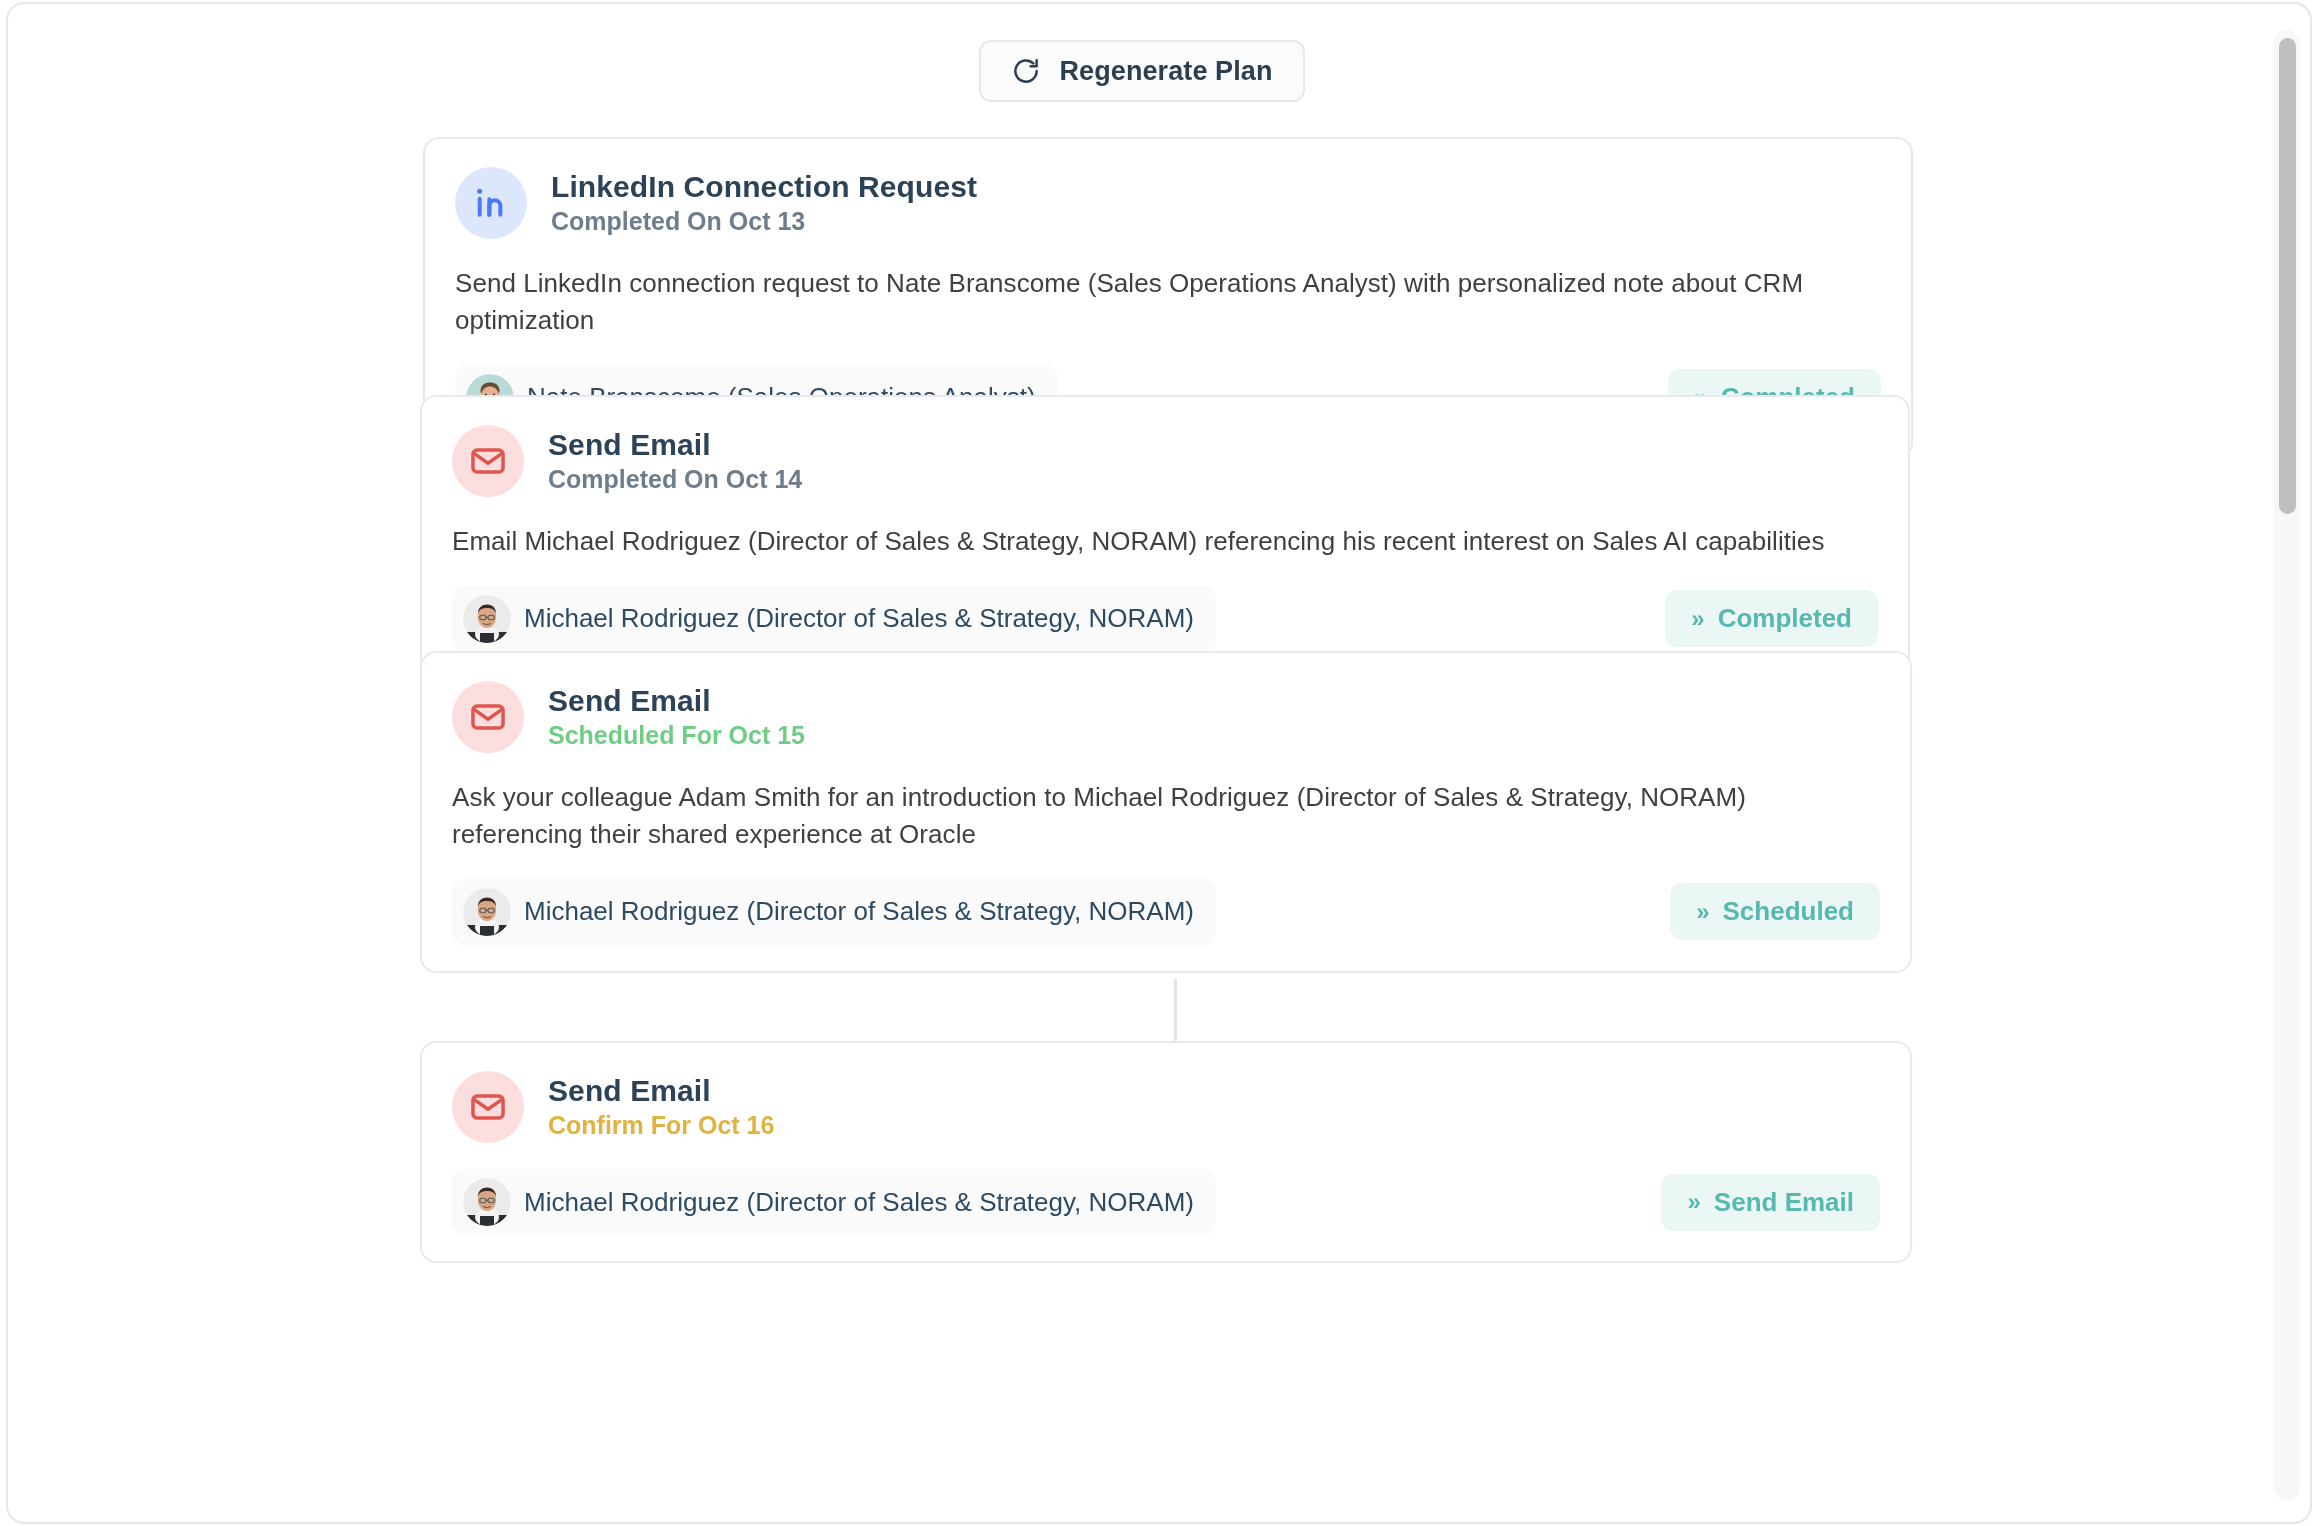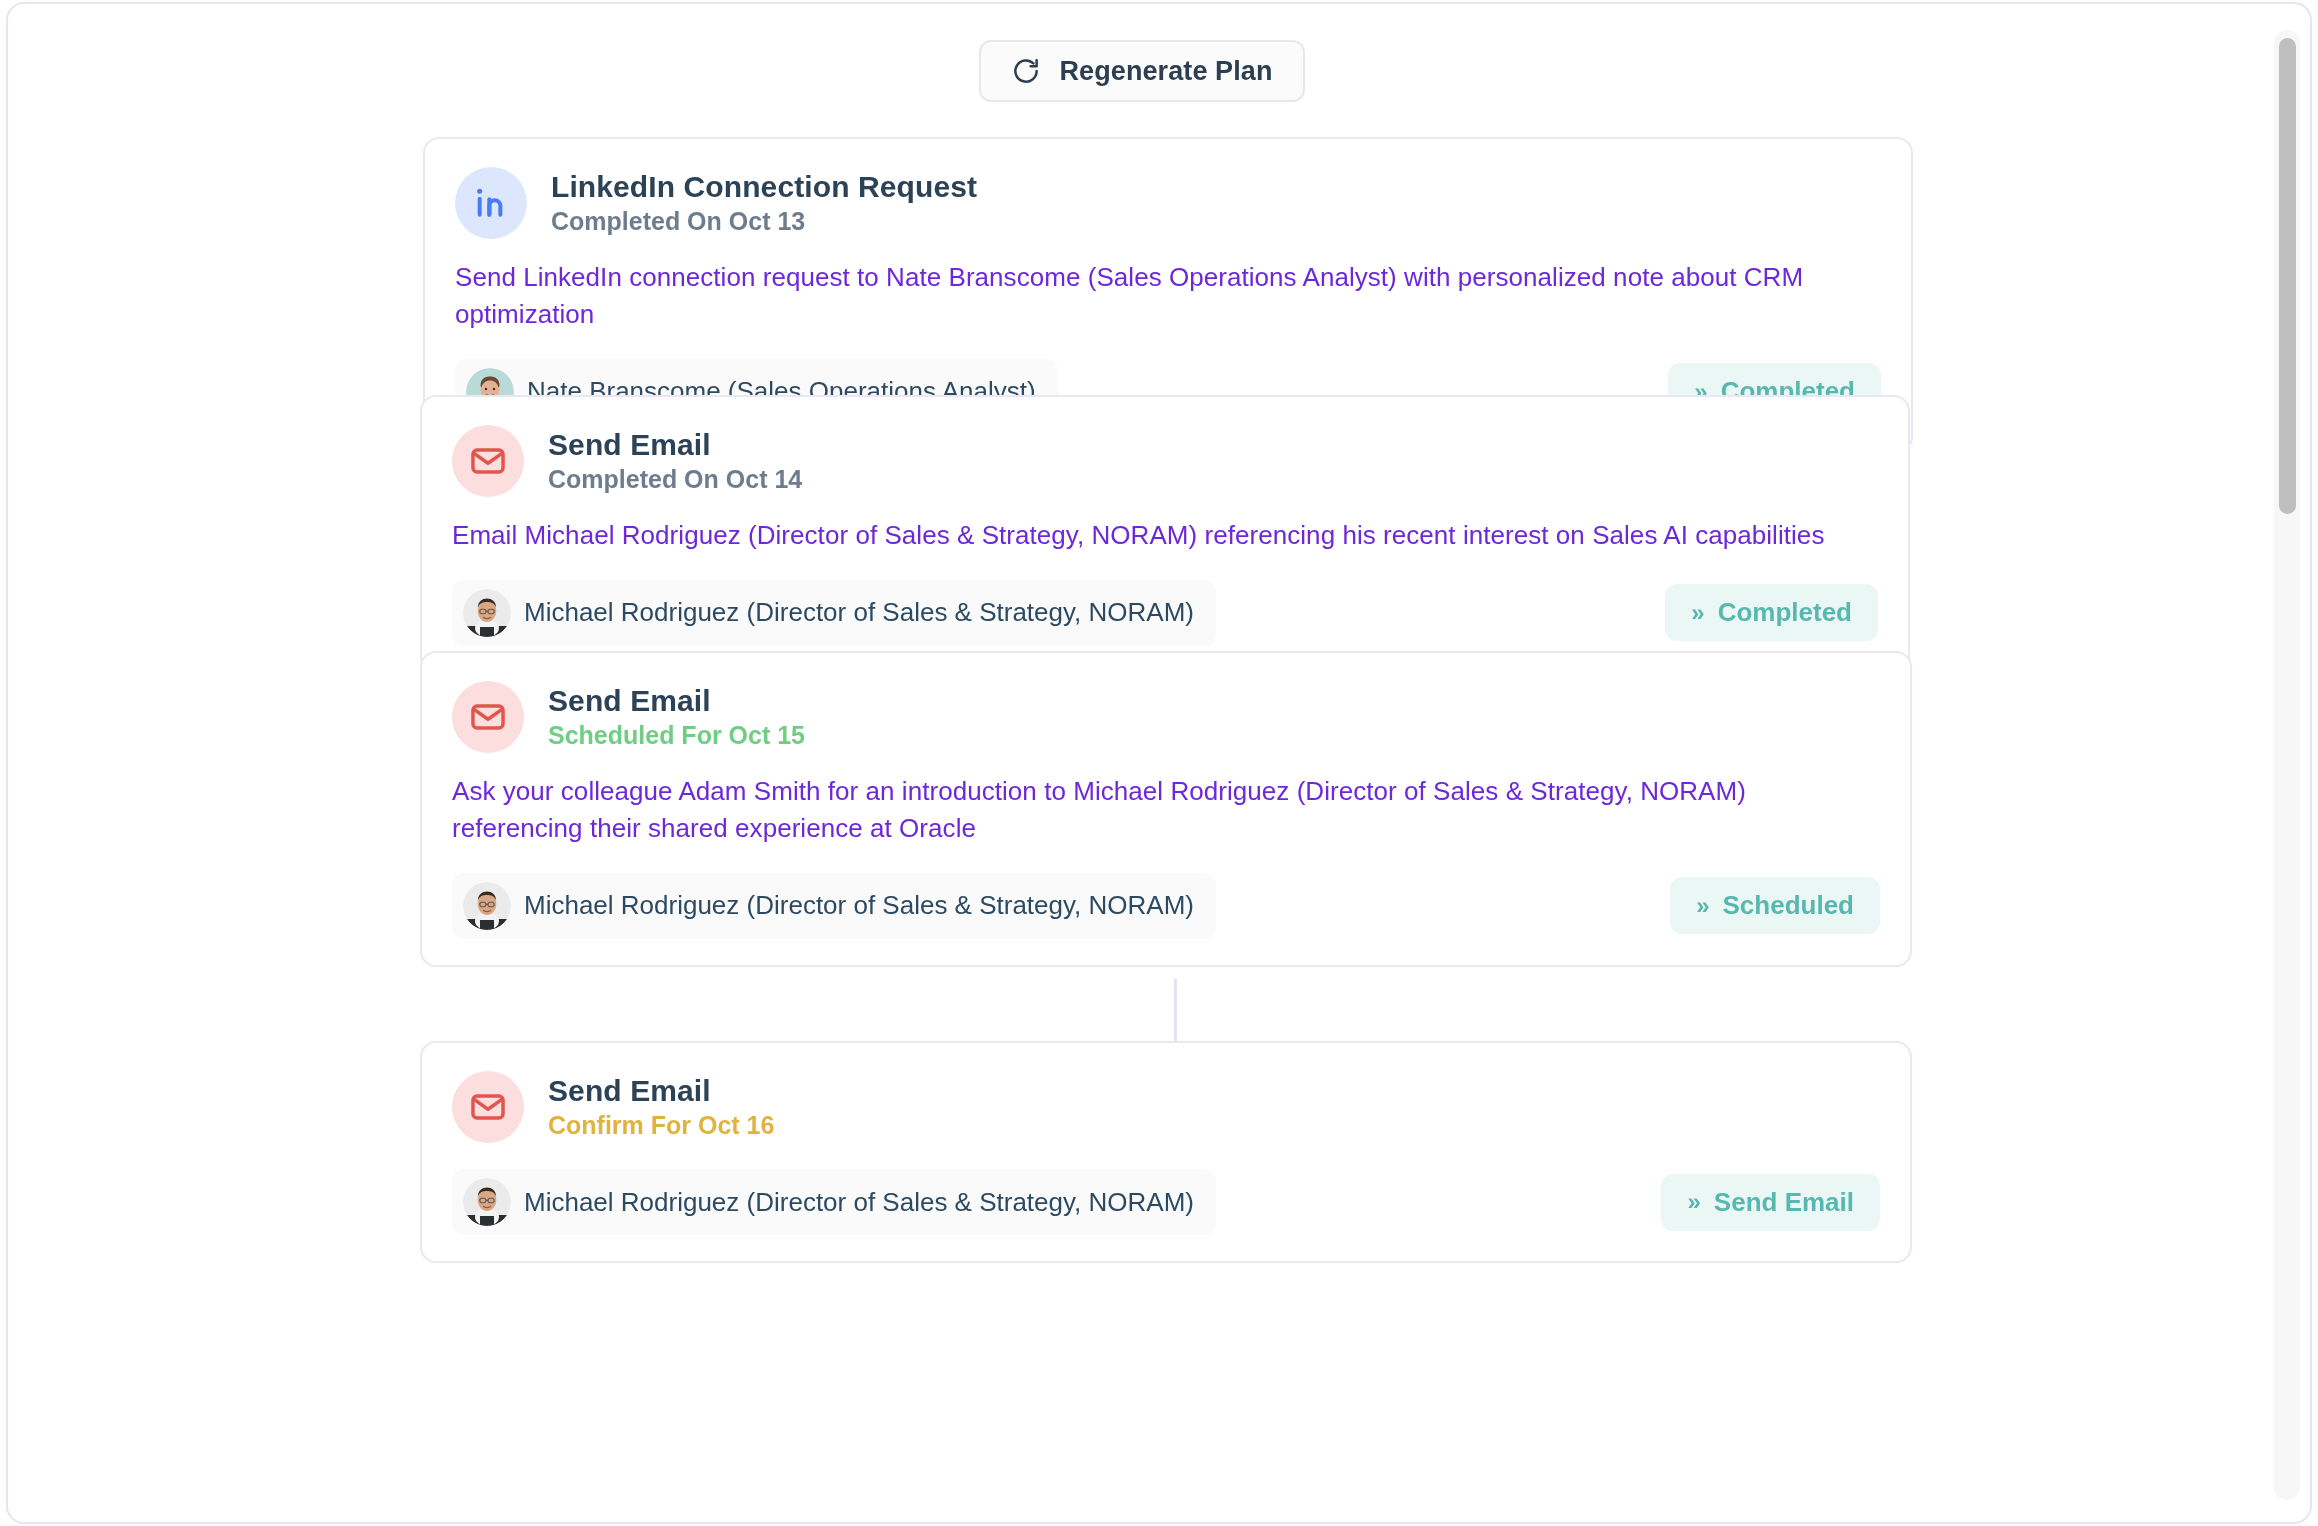--- a/index.html
+++ b/index.html
@@ -102,24 +102,24 @@
   .card-sub {
     font-size: 25px;
     font-weight: 700;
     line-height: 1.1;
   }
   .sub-completed { color: #6e7d8d; }
   .sub-scheduled { color: #6fcd84; }
   .sub-confirm   { color: #e0b341; }
 
   .card-desc {
-    margin-top: 20px;
+    margin-top: 26px;
     font-size: 26px;
     line-height: 1.42;
-    color: #6d28d9;
+    color: #404040;
     letter-spacing: .05px;
   }
 
   .card-foot {
     margin-top: 26px;
     display: flex;
     align-items: center;
     justify-content: space-between;
     gap: 20px;
   }

